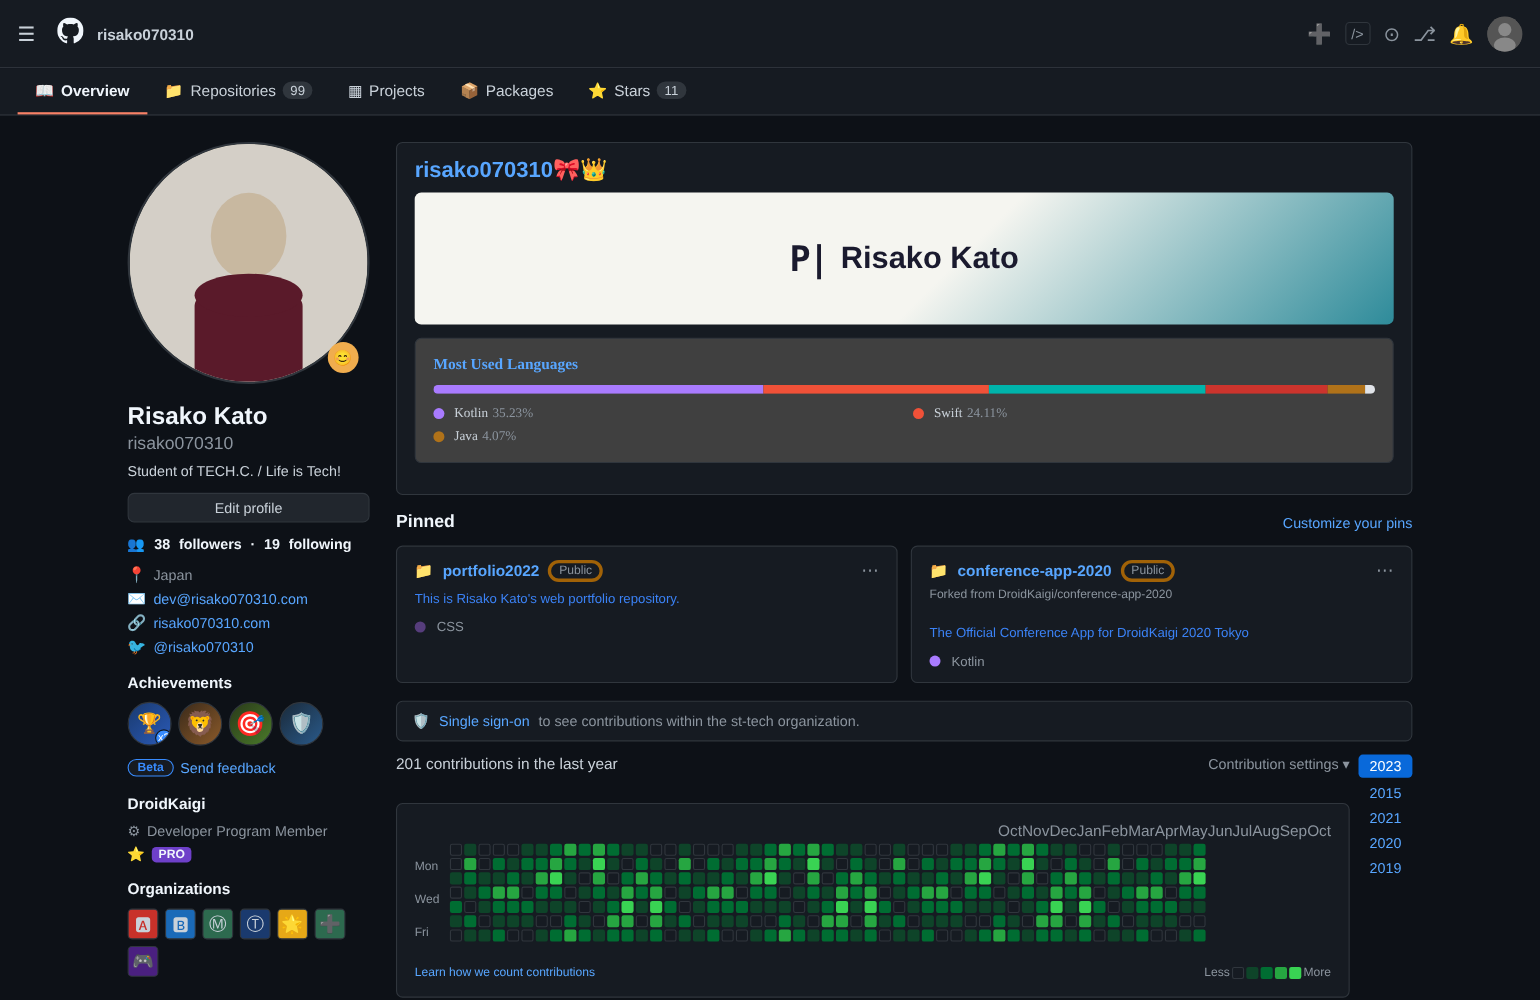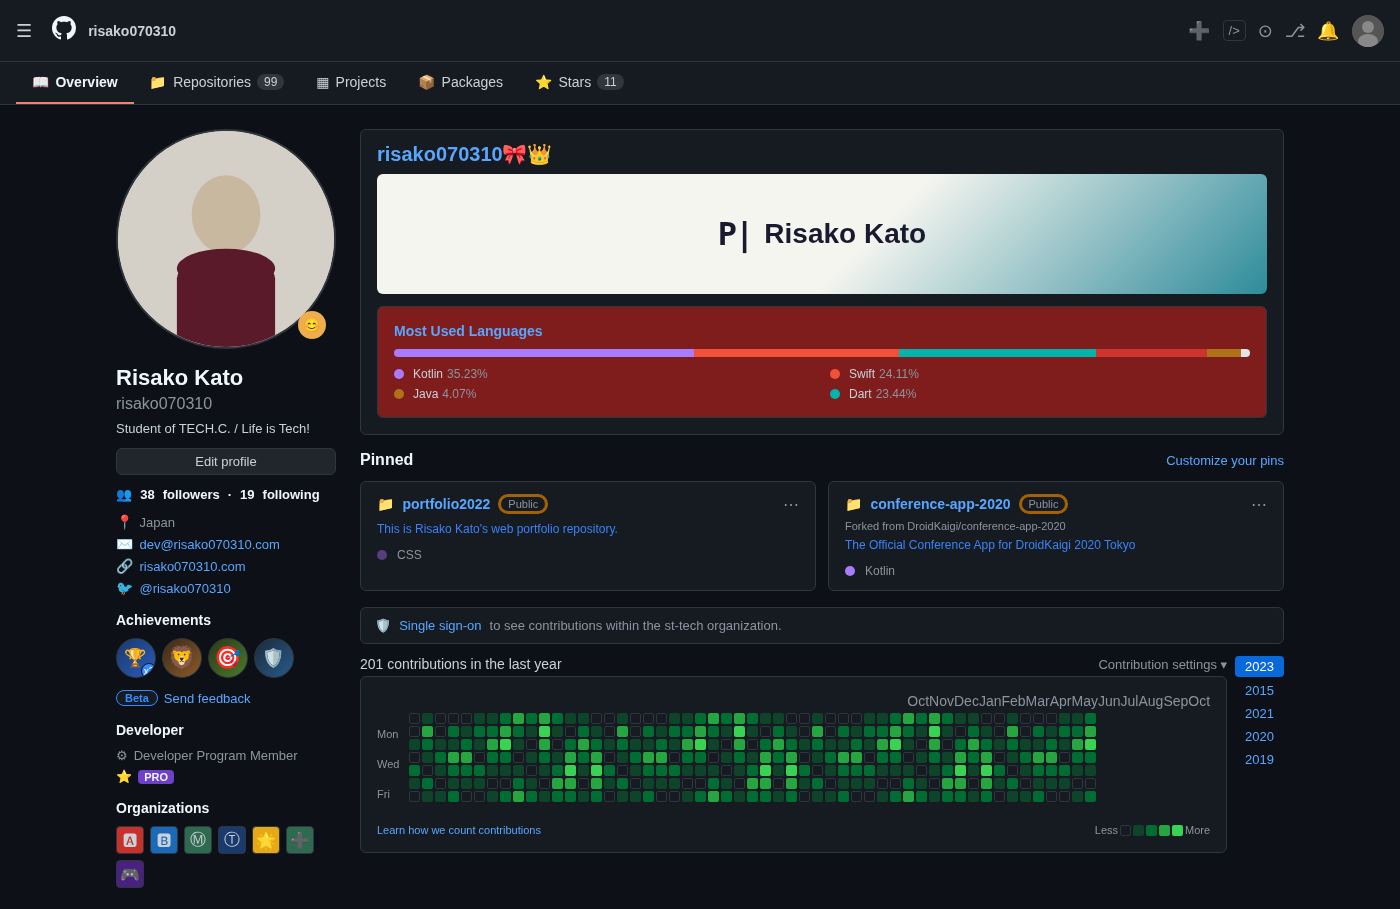--- a/index.html
+++ b/index.html
@@ -64,21 +64,21 @@
     .readme-card { background: #161b22; border: 1px solid #30363d; border-radius: 6px; padding: 0; margin-bottom: 16px; }
     .readme-header { display: flex; align-items: center; justify-content: space-between; padding: 8px 16px; border-bottom: 1px solid #30363d; }
     .readme-path { font-size: 13px; color: #8b949e; }
     .readme-path a { color: #58a6ff; text-decoration: none; }
     .readme-title { color: #58a6ff; font-size: 20px; font-weight: 600; padding: 12px 16px 8px; }
     .readme-banner { margin: 0 16px 12px; border-radius: 6px; overflow: hidden; height: 120px; background: linear-gradient(135deg, #f5f5f0 60%, #2e8b9a 100%); display: flex; align-items: center; justify-content: center; }
     .banner-content { display: flex; align-items: center; gap: 12px; font-size: 28px; font-weight: 700; color: #1a1a2e; }
     .banner-logo { font-size: 32px; color: #2e8b9a; font-weight: 900; }
 
     
-    .lang-card { margin: 0 16px 16px; background: #7f1d1d; border: 1px solid #30363d; border-radius: 6px; padding: 16px; }
+    .lang-card { margin: 0 16px 28px; background: #404040; border: 1px solid #30363d; border-radius: 6px; padding: 16px; font-family: Liberation Serif, serif; }
     .lang-title { font-size: 14px; font-weight: 600; color: #58a6ff; margin-bottom: 10px; }
     .lang-bar { display: flex; height: 8px; border-radius: 4px; overflow: hidden; margin-bottom: 10px; }
     .lang-dot { width: 10px; height: 10px; border-radius: 50%; display: inline-block; margin-right: 5px; }
     .lang-items { display: grid; grid-template-columns: 1fr 1fr; gap: 6px 16px; font-size: 12px; }
     .lang-item { display: flex; align-items: center; gap: 4px; }
 
     
     .pinned-header { display: flex; justify-content: space-between; align-items: center; margin-bottom: 12px; }
     .pinned-title { font-size: 16px; font-weight: 600; color: #f0f6fc; }
     .customize-pins { color: #58a6ff; font-size: 13px; cursor: pointer; }
@@ -90,21 +90,21 @@
     .pin-desc { font-size: 12px; color: #3b82f6; margin-bottom: 10px; line-height: 1.5; }
     .pin-lang { display: flex; align-items: center; gap: 5px; font-size: 12px; color: #8b949e; }
     .pin-more { color: #8b949e; cursor: pointer; font-size: 16px; }
     .pin-source { font-size: 11px; color: #8b949e; margin-bottom: 4px; }
 
     
     .signon-banner { background: #161b22; border: 1px solid #30363d; border-radius: 6px; padding: 10px 14px; display: flex; align-items: center; gap: 8px; font-size: 13px; color: #8b949e; margin-bottom: 12px; }
     .signon-link { color: #58a6ff; cursor: pointer; }
 
     
-    .contributions-header { display: flex; align-items: center; justify-content: space-between; margin-bottom: 4px; }
+    .contributions-header { display: flex; align-items: center; justify-content: space-between; margin-bottom: 28px; }
     .contributions-title { font-size: 14px; color: #c9d1d9; }
     .year-btn { background: transparent; border: none; color: #58a6ff; font-size: 13px; cursor: pointer; padding: 2px 6px; border-radius: 4px; }
     .year-btn.active { background: #0969da; color: white; padding: 3px 10px; border-radius: 4px; }
     .contribution-settings { color: #8b949e; font-size: 13px; cursor: pointer; }
 
     
     .contrib-graph { background: #161b22; border: 1px solid #30363d; border-radius: 6px; padding: 16px; margin-bottom: 4px; }
     .contrib-months { display: flex; justify-content: flex-end; font-size: 14px; color: #8b949e; margin-bottom: 4px; padding-left: 30px; }
     .contrib-cell { width: 11px; height: 11px; border-radius: 2px; background: #161b22; }
     .cell-0 { background: #161b22; border: 1px solid #30363d; }
@@ -241,21 +241,21 @@
         <span style="font-size:18px;">🛡️</span>
       </div>
     </div>
     <div class="beta-row">
       <span class="beta-badge">Beta</span>
       <span class="send-feedback">Send feedback</span>
     </div>
 
     
     <div class="highlights-section">
-      <div class="section-title">Developer</div>
+      <div class="section-title">DroidKaigi</div>
       <div class="highlight-item">
         <span>⚙</span>
         <span>Developer Program Member</span>
       </div>
       <div class="highlight-item">
         <span>⭐</span>
         <span class="pro-badge">PRO</span>
       </div>
     </div>
 
@@ -306,25 +306,20 @@
           <div class="lang-item">
             <span class="lang-dot" style="background:#F05138;"></span>
             <span>Swift</span>
             <span style="color:#8b949e;">24.11%</span>
           </div>
           <div class="lang-item">
             <span class="lang-dot" style="background:#B07219;"></span>
             <span>Java</span>
             <span style="color:#8b949e;">4.07%</span>
           </div>
-          <div class="lang-item">
-            <span class="lang-dot" style="background:#00B4AB;"></span>
-            <span>Dart</span>
-            <span style="color:#8b949e;">23.44%</span>
-          </div>
         </div>
       </div>
     </div>
 
     <div class="pinned-header">
       <span class="pinned-title">Pinned</span>
       <span class="customize-pins">Customize your pins</span>
     </div>
     <div class="pinned-grid">
 
@@ -346,21 +341,21 @@
 
       <div class="pin-card">
         <div class="pin-card-header">
           <div style="display:flex;align-items:center;gap:8px;">
             <span style="color:#8b949e;">📁</span>
             <a class="pin-repo-name">conference-app-2020</a>
             <span class="pin-visibility">Public</span>
           </div>
           <span class="pin-more">⋯</span>
         </div>
-        <div class="pin-source" style="color:#8b949e;font-size:11px;margin-bottom:4px;">Forked from DroidKaigi/conference-app-2020</div>
+        <div class="pin-source" style="color:#8b949e;font-size:11px;margin-bottom:19px;">Forked from DroidKaigi/conference-app-2020</div>
         <div class="pin-desc">The Official Conference App for DroidKaigi 2020 Tokyo</div>
         <div class="pin-lang">
           <span class="lang-dot" style="background:#A97BFF;"></span>
           <span>Kotlin</span>
         </div>
       </div>
     </div>
 
     <div class="signon-banner">
       <span>🛡️</span>

